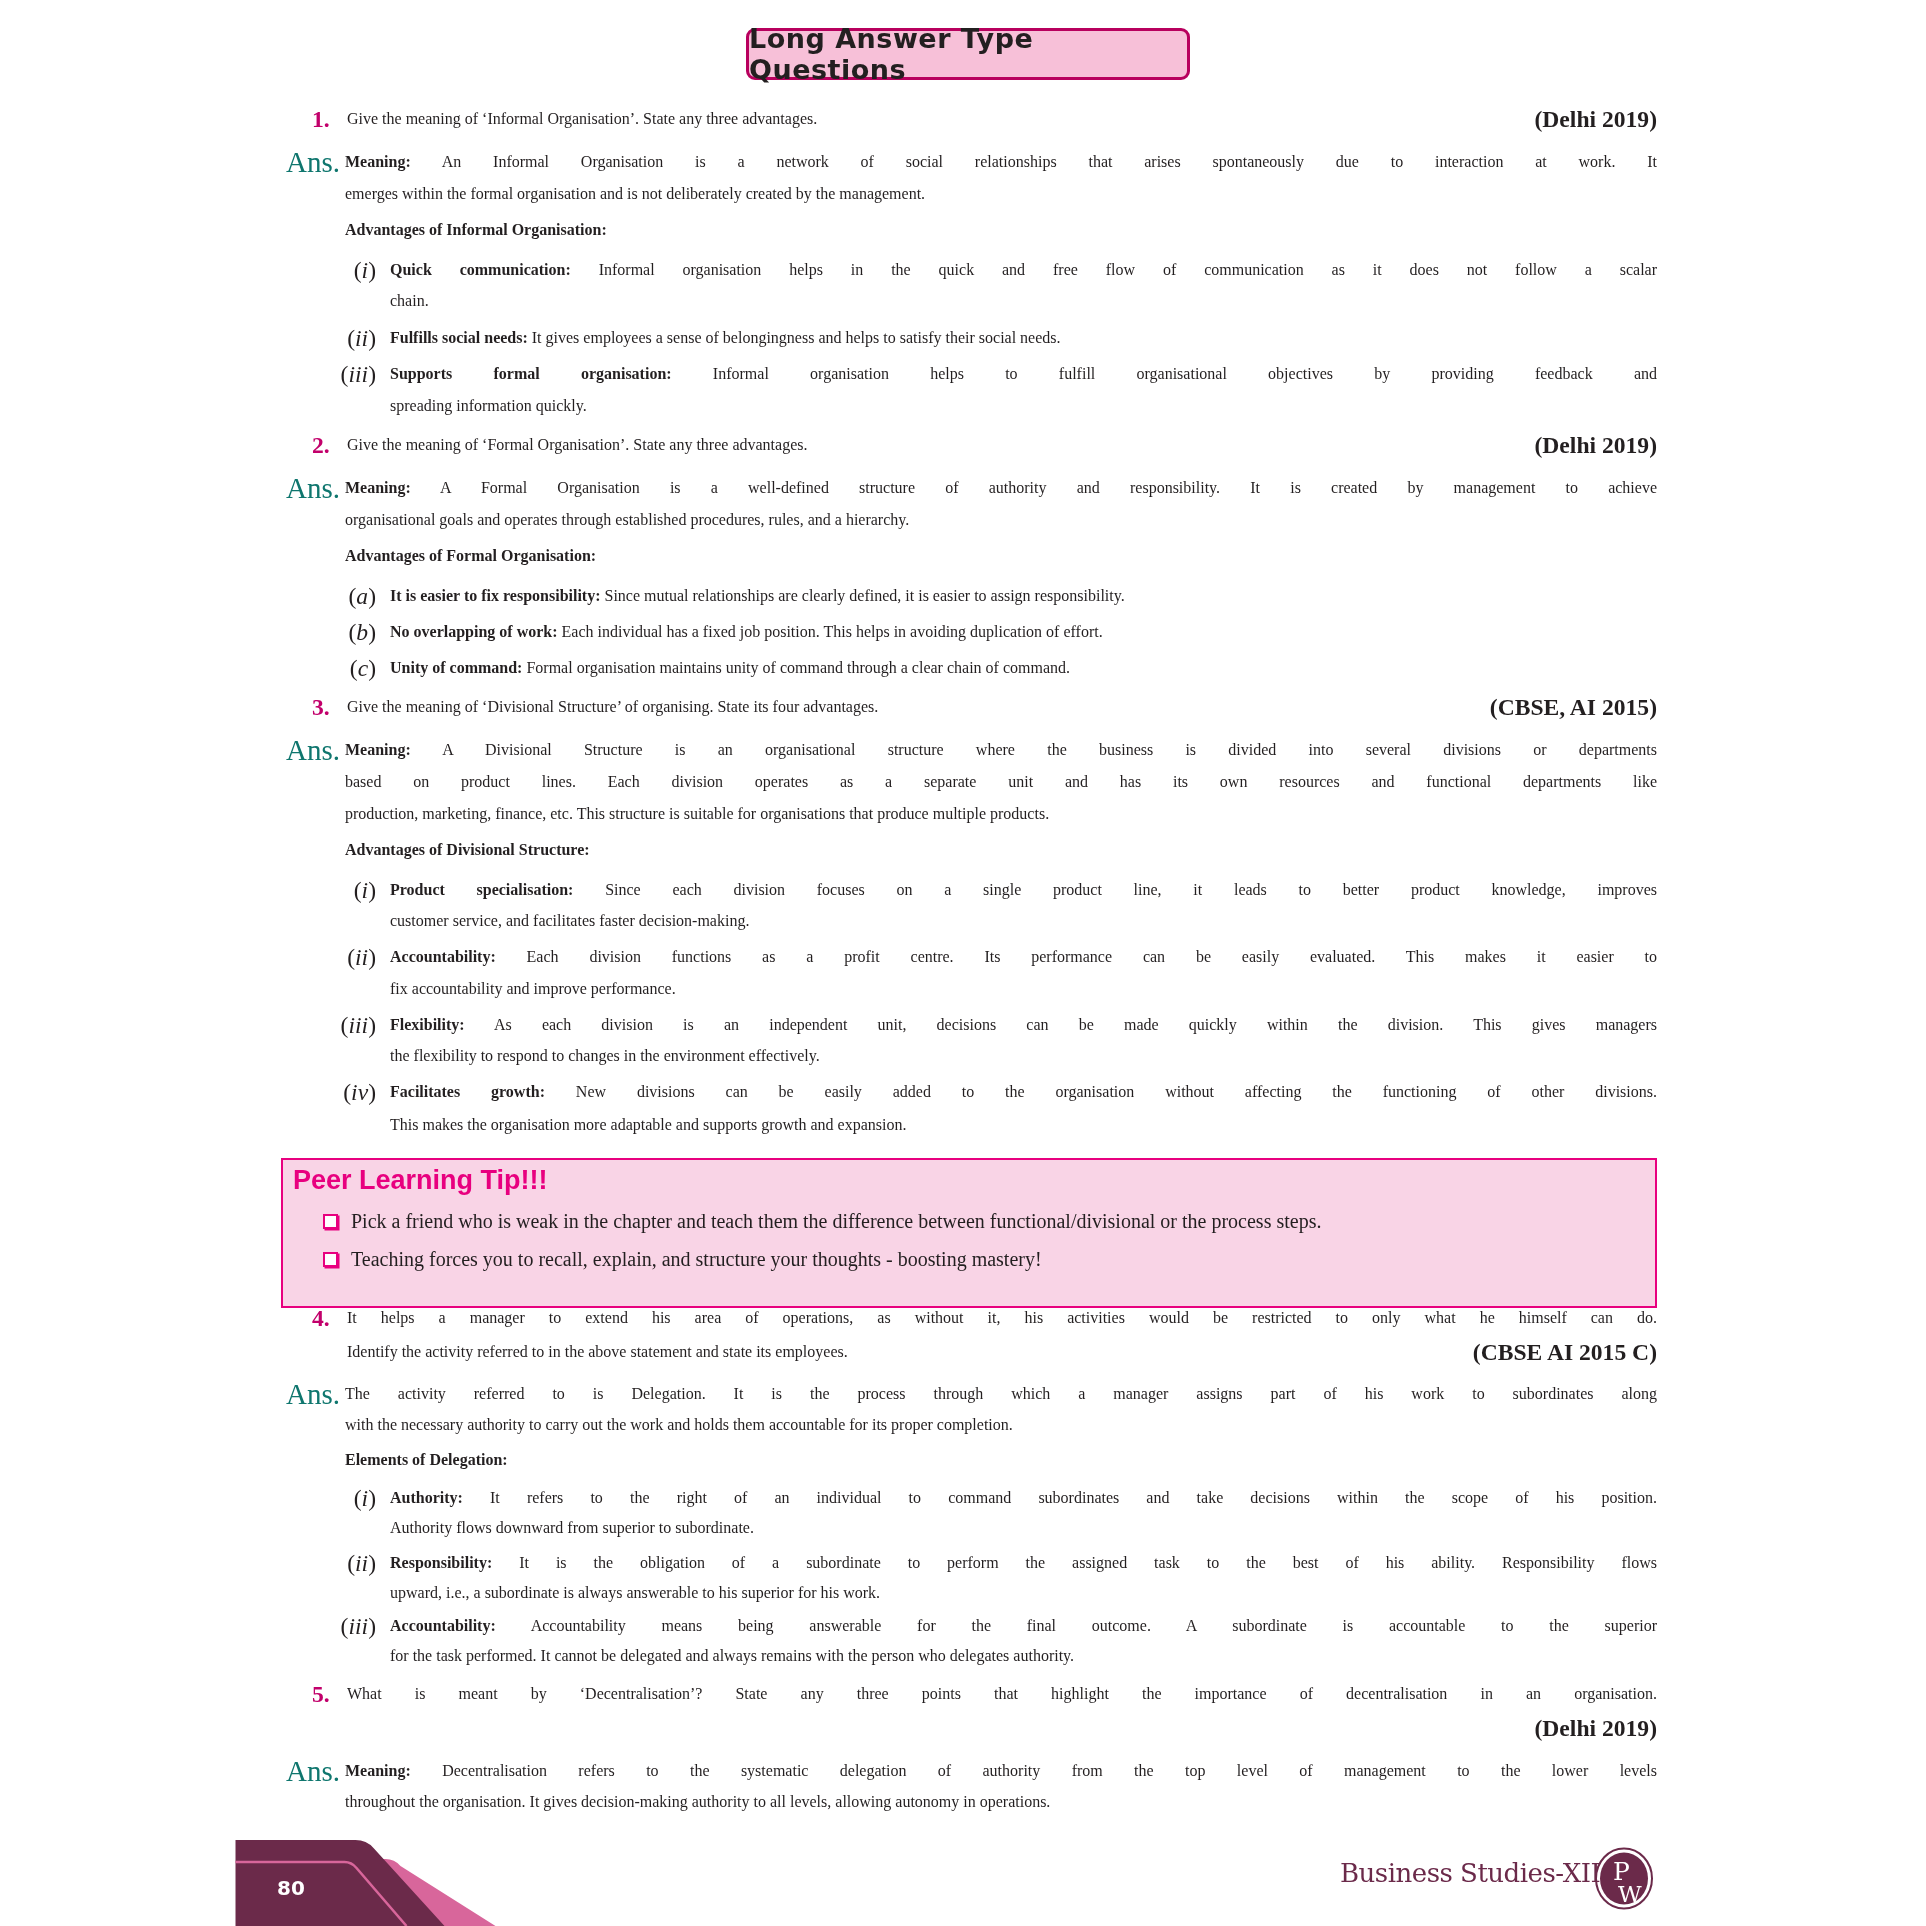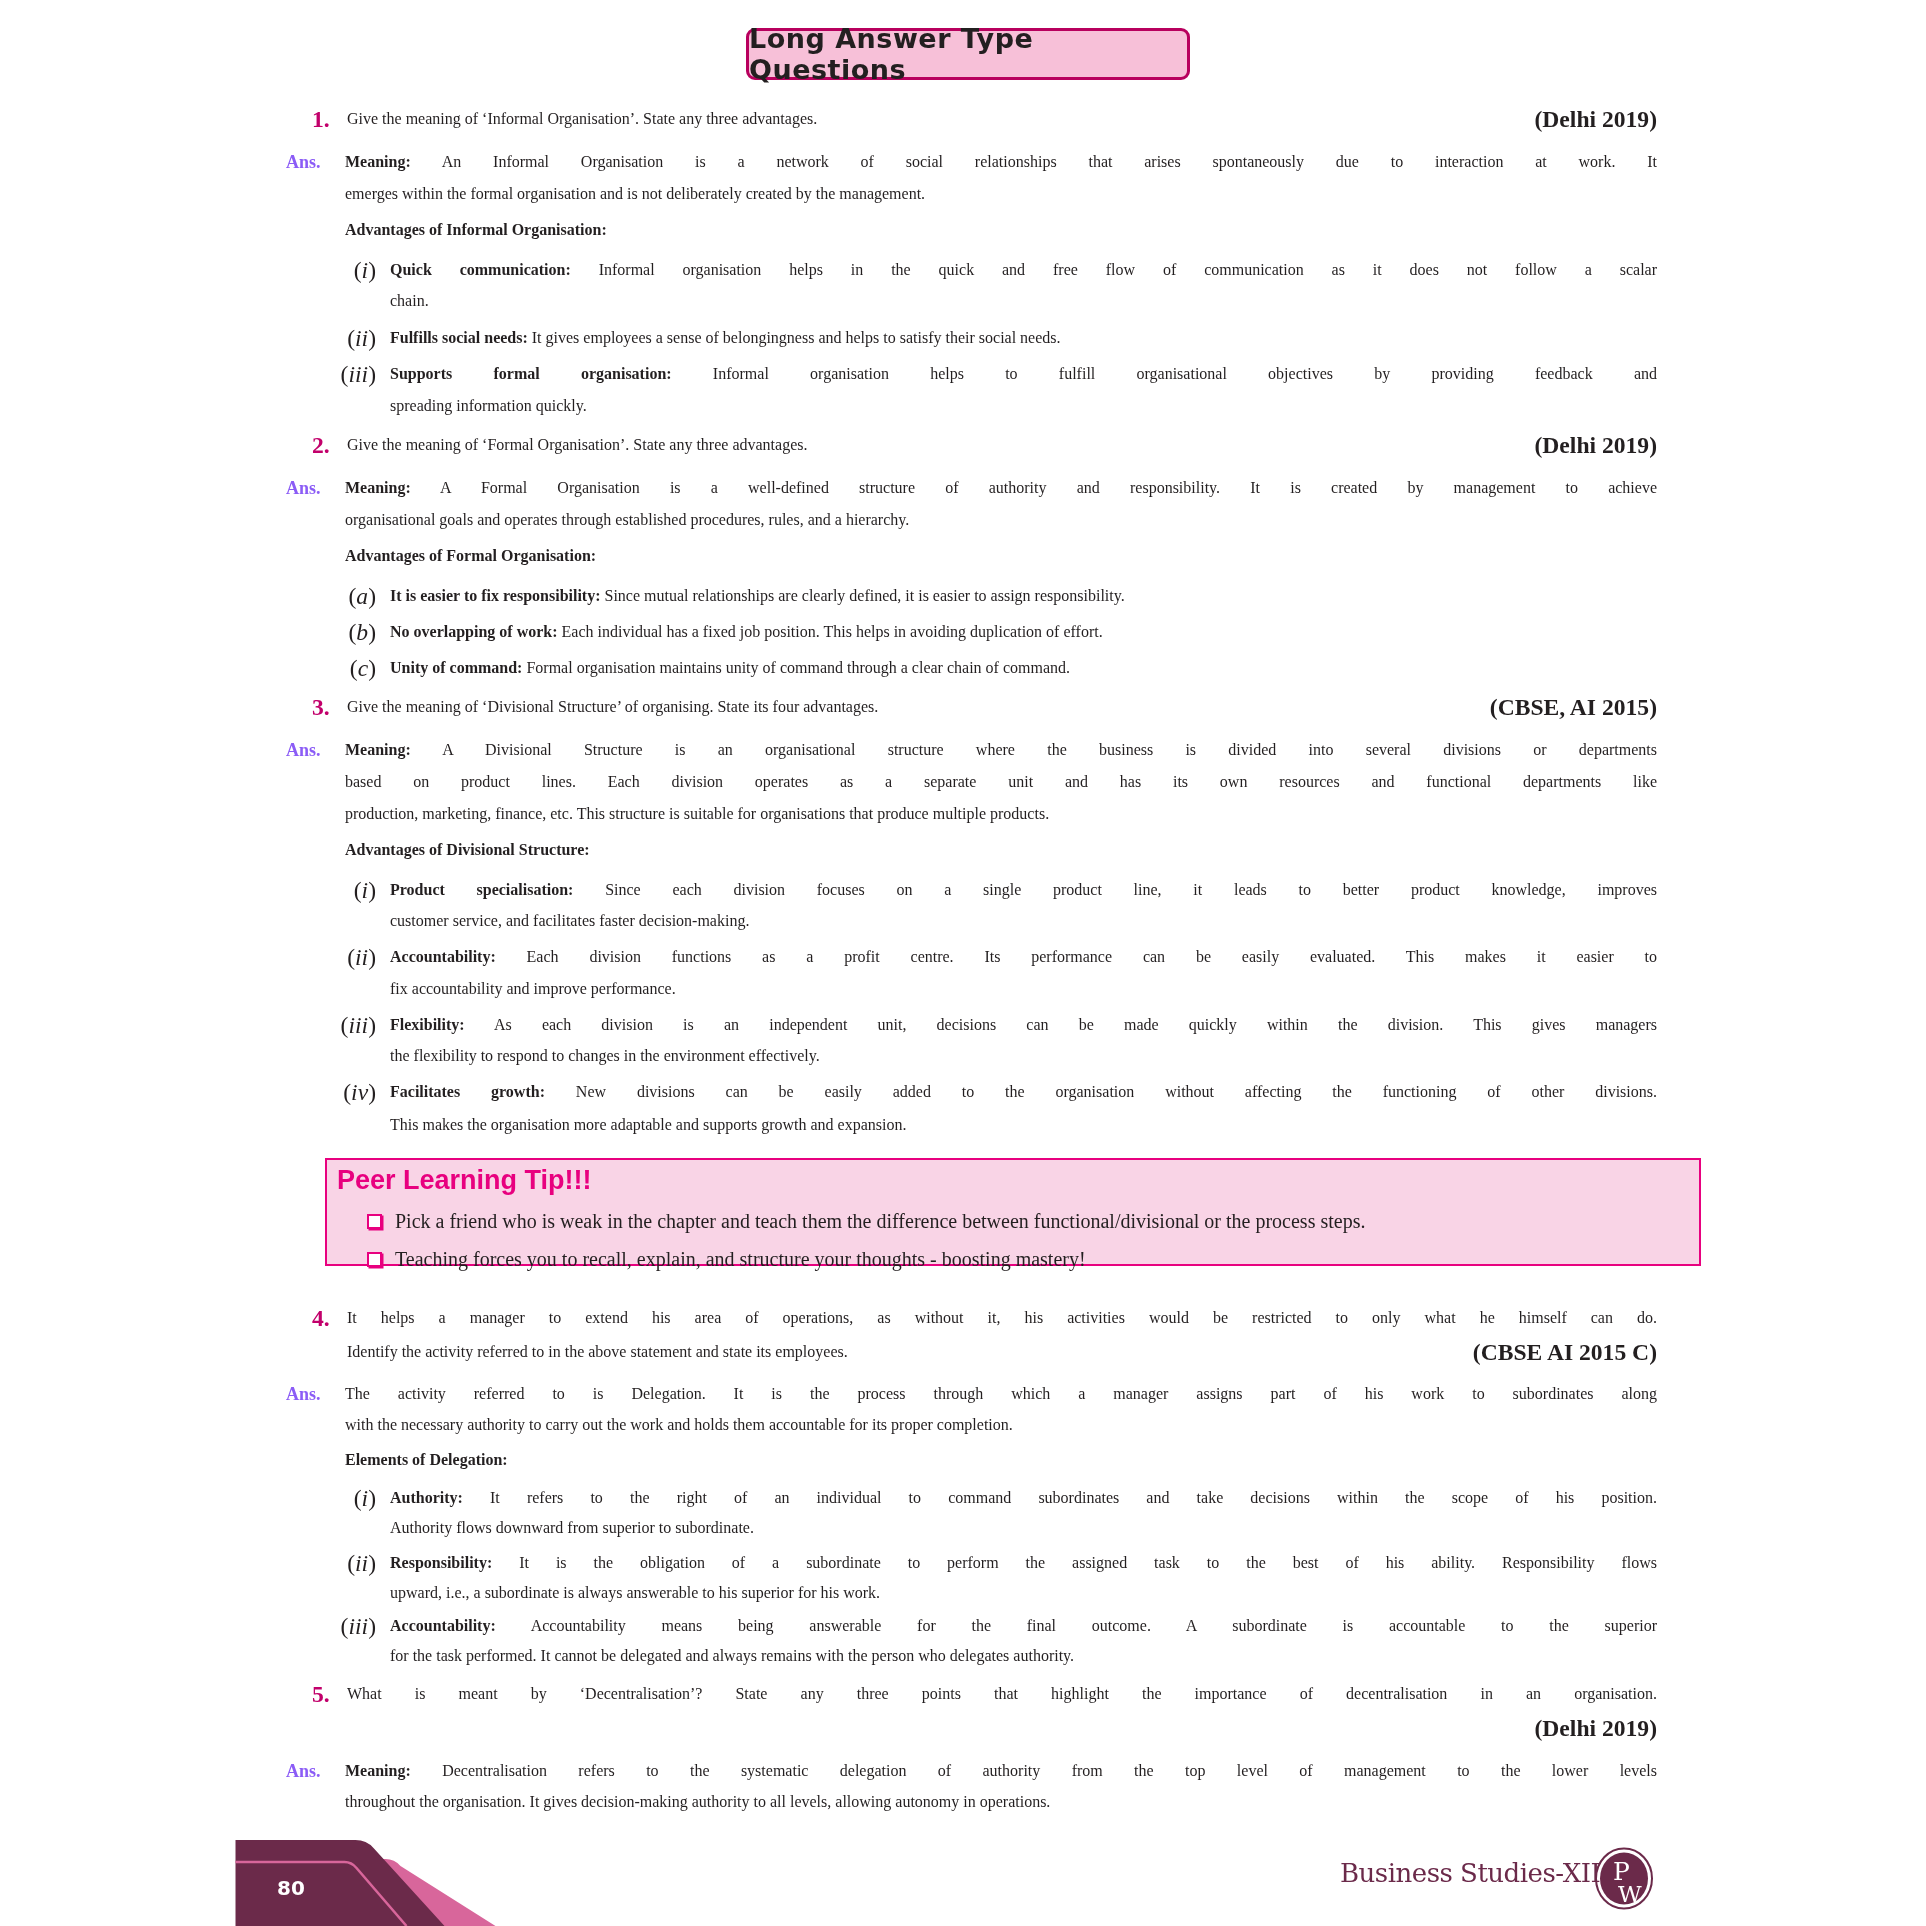--- a/index.html
+++ b/index.html
@@ -9,28 +9,28 @@
 
   .title-box { position:absolute; left:746px; top:28px; width:444px; height:52px;
      background:#f7c0d8; border:3.5px solid #b8005e; border-radius:9px; box-sizing:border-box;
      display:flex; align-items:center; justify-content:center; }
   .title-box span { font-family:"DejaVu Sans", sans-serif; font-weight:bold; font-size:27px;
      color:#231f20; letter-spacing:0.5px; }
 
   .ln { position:absolute; font-size:16px; line-height:30px; white-space:nowrap; }
   .just { text-align:justify; text-align-last:justify; white-space:normal; }
   .qnum { position:absolute; font-size:23.6px; line-height:30px; font-weight:bold; color:#c2006b; }
-  .ans { position:absolute; font-size:18px; line-height:30px; font-weight:bold; color:#8b5cf6; }
+  .ans { position:absolute; font-size:29px; line-height:30px; font-weight:normal; color:#0f766e; }
   .src { position:absolute; font-size:23.6px; line-height:30px; font-weight:bold; right:269px; }
   .lbl { position:absolute; font-size:23.6px; line-height:30px; text-align:right; width:55px; }
   .lbl i { font-style:italic; }
   b { font-weight:bold;text-align:right; }
 
-  .tip-box { position:absolute; left:281px; top:1158px; width:1376px; height:108px;
-     background:#f9d4e6; border:2.5px solid #e8007f; box-sizing:border-box;margin-left:44px; }
+  .tip-box { position:absolute; left:281px; top:1158px; width:1376px; height:150px;
+     background:#f9d4e6; border:2.5px solid #e8007f; box-sizing:border-box; }
   .tip-title { position:absolute; left:10px; top:5px; font-family:"Liberation Sans", sans-serif;
      font-weight:bold; font-size:27px; color:#e8007f; }
   .tip-item { position:absolute; left:40px; font-size:20px; line-height:30px; white-space:nowrap; }
   .chk { display:inline-block; width:15px; height:15px; border:2px solid #e8007f; box-sizing:border-box;
      margin-right:13px; position:relative; top:1px; box-shadow:1.5px 1.5px 0 #e8007f; background:#fff; }
 
   .footer-left { position:absolute; left:235px; top:1840px; }
   .page-num { position:absolute; left:277px; top:1876px; font-family:"DejaVu Sans", sans-serif;
      font-size:20px; color:#ffffff; font-weight:bold; }
   .brand { position:absolute; left:1340px; top:1858px; font-family:"DejaVu Serif", serif;

